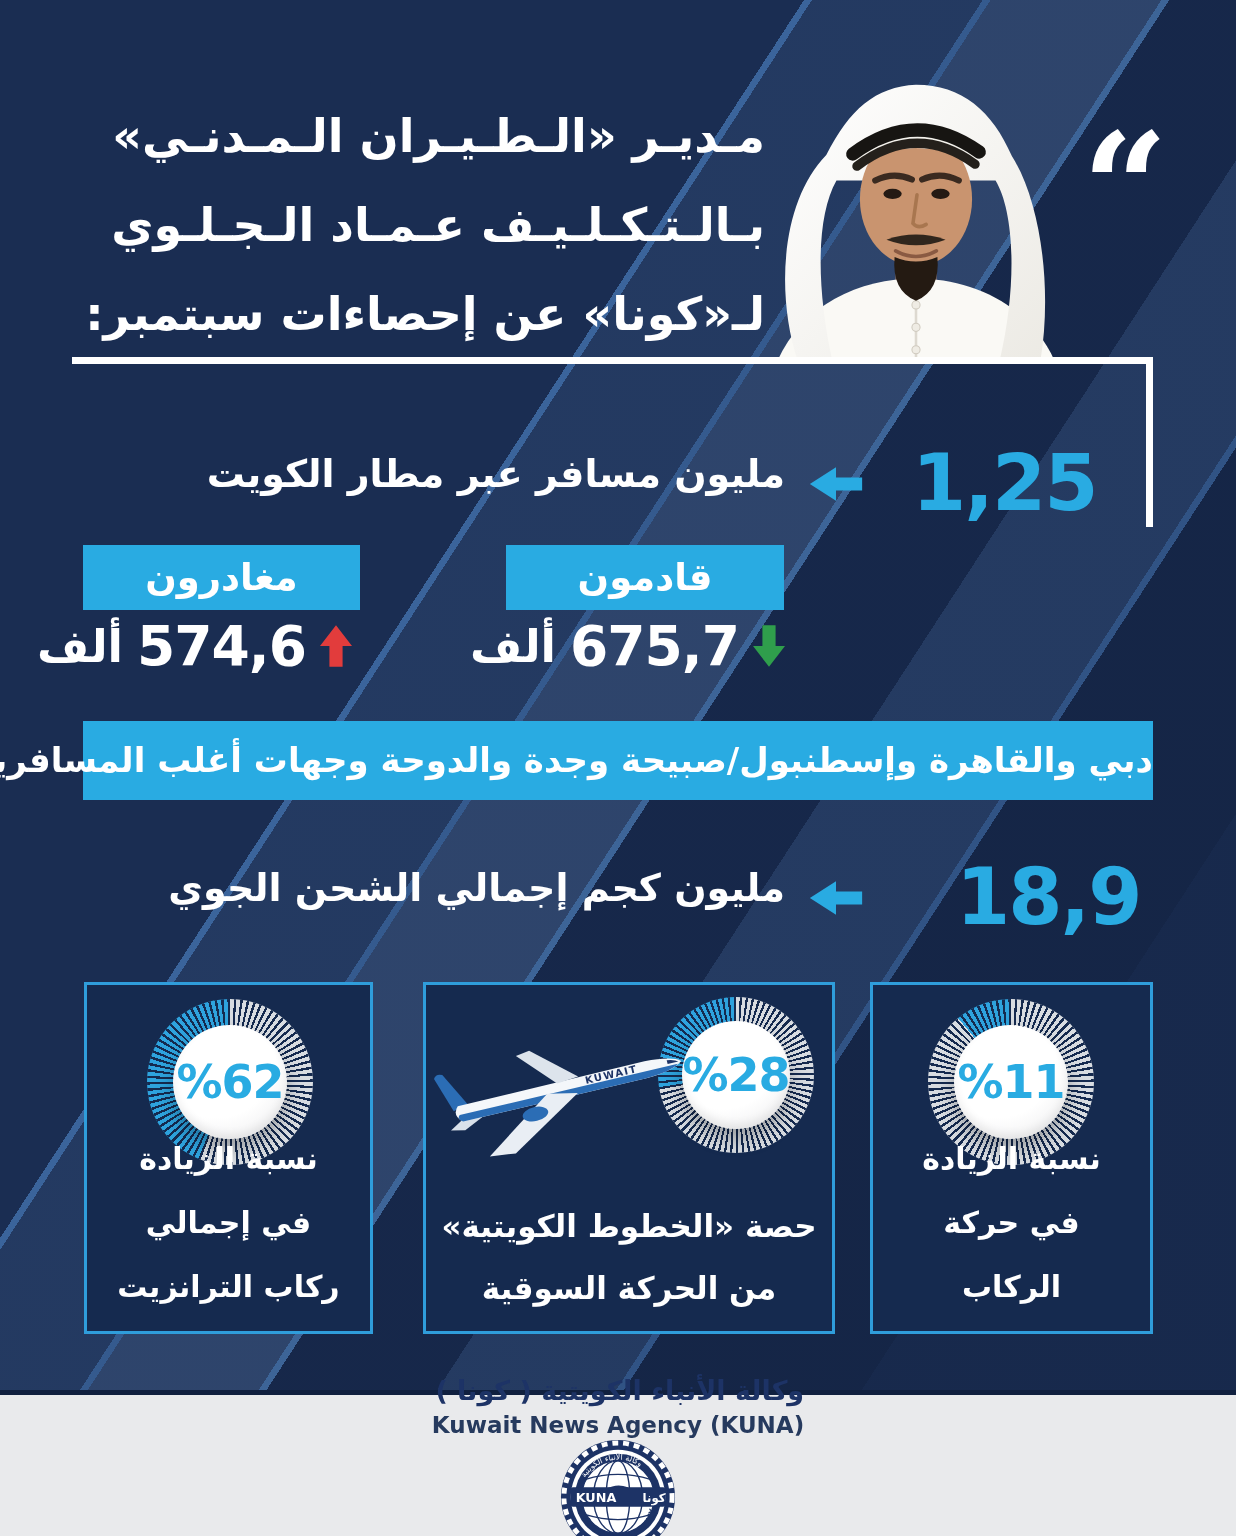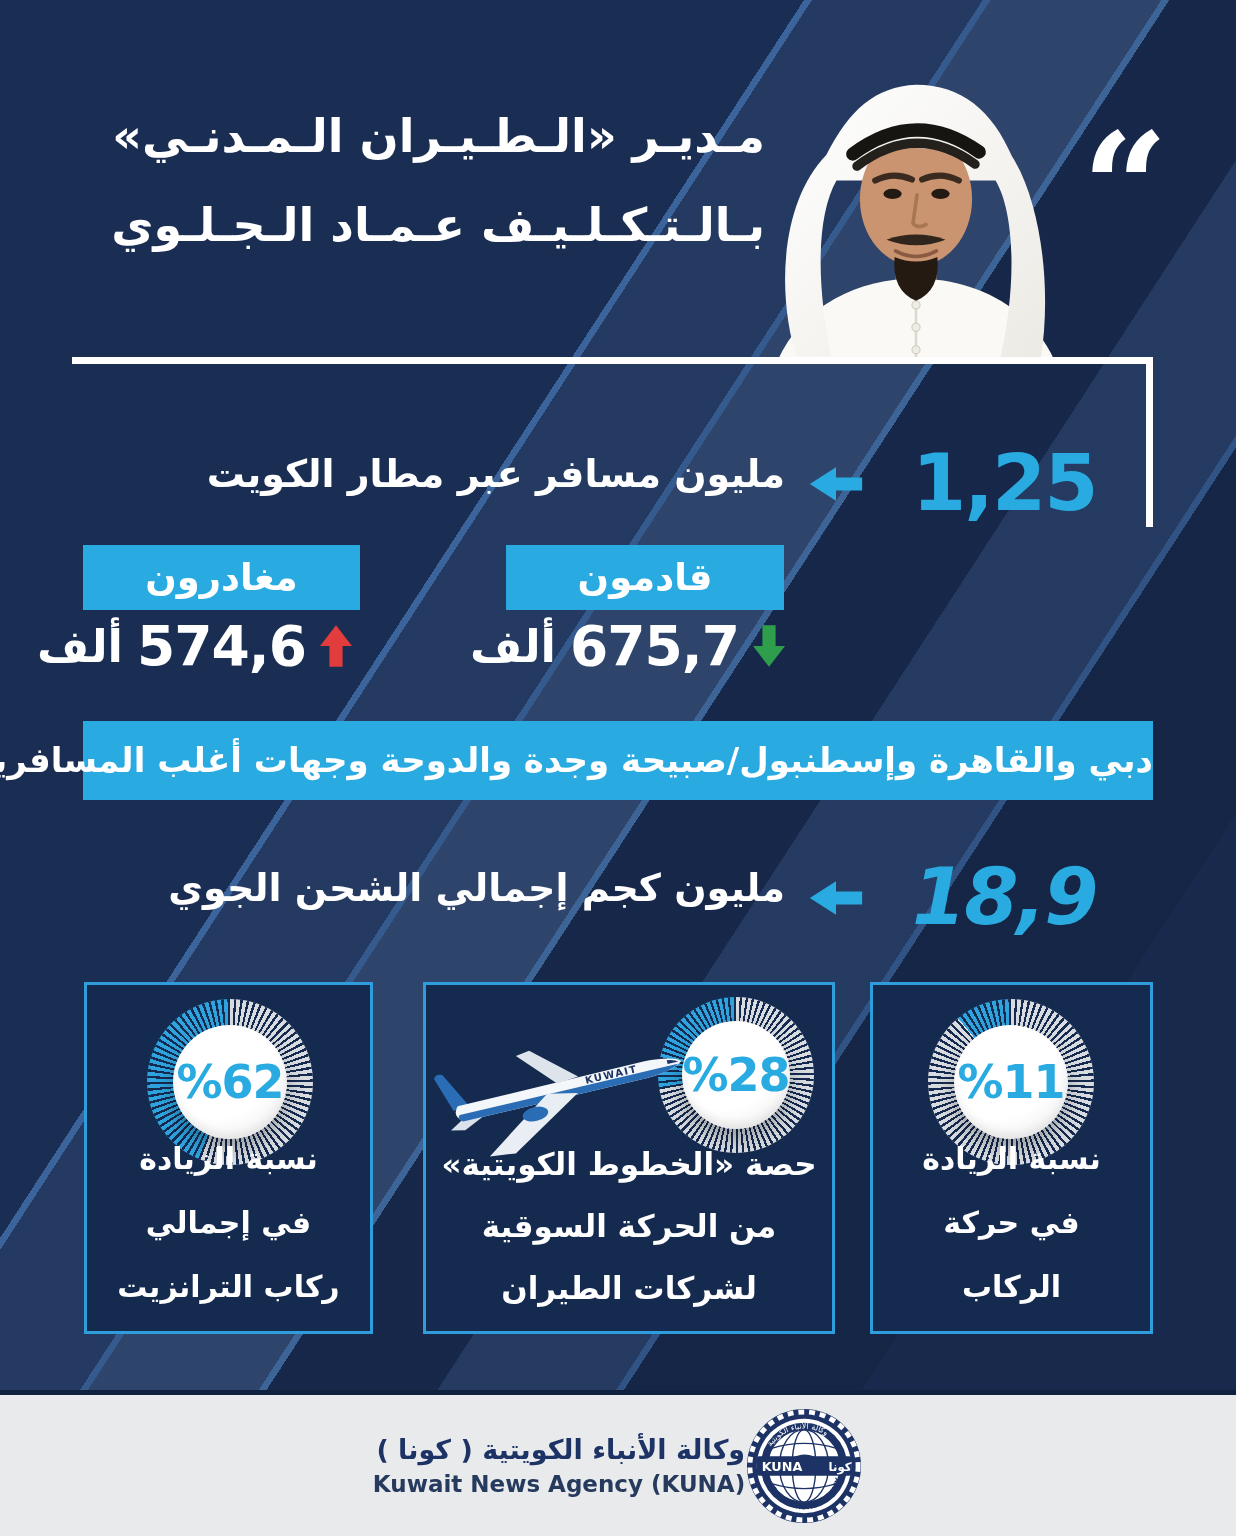--- a/index.html
+++ b/index.html
@@ -36,21 +36,21 @@
     font-size:46px;line-height:89px;white-space:nowrap;
   }
   .rule-h{position:absolute;left:72px;top:357px;width:1081px;height:7px;background:#fff;z-index:3;}
   .rule-v{position:absolute;left:1146px;top:357px;width:7px;height:170px;background:#fff;z-index:3;}
 
   .bignum{
     position:absolute;width:165px;text-align:center;z-index:2;direction:ltr;
     color:#29abe2;font-size:78px;font-weight:bold;letter-spacing:-2px;
   }
   .num1{left:912px;top:438px;}
-  .num2{left:912px;top:852px;font-style:italic;}
+  .num2{left:956px;top:852px;}
   .arrow-left{position:absolute;z-index:2;width:56px;height:40px;}
   .al1{left:808px;top:464px;}
   .al2{left:808px;top:878px;}
   .stat-label{
     position:absolute;left:78px;width:707px;z-index:2;direction:rtl;text-align:right;
     color:#fff;font-weight:bold;font-size:38px;white-space:nowrap;
   }
   .sl1{top:452px;}
   .sl2{top:866px;}
 
@@ -107,21 +107,21 @@
     position:absolute;left:8px;right:8px;bottom:12px;z-index:2;
     direction:rtl;text-align:center;color:#fff;font-weight:bold;
   }
   .panel-left .ptext,.panel-right .ptext{font-size:30px;line-height:64px;}
   .panel-mid .ptext{font-size:31px;line-height:62px;}
   .plane{position:absolute;left:-8px;top:26px;z-index:3;}
 
   .footer{
     position:absolute;left:0;top:1390px;width:1236px;height:146px;z-index:4;
     background:#e9eaec;border-top:5px solid #10203f;box-sizing:border-box;
-    display:flex;align-items:center;justify-content:center;
+    display:flex;align-items:center;justify-content:center;flex-direction:column;
   }
   .f-text{text-align:right;direction:rtl;}
   .f-ar{color:#1d3366;font-size:27px;font-weight:bold;white-space:nowrap;}
   .f-en{color:#263a5e;font-size:23px;font-weight:bold;margin-top:6px;direction:ltr;text-align:right;}
   .kuna-logo{flex:0 0 auto;}
 </style>
 </head>
 <body>
 
 <div class="canvas">
@@ -166,20 +166,21 @@
     <path d="M130,199 Q150,210 170,199" stroke="#8a5a42" stroke-width="3.5" fill="none" stroke-linecap="round"></path>
 
     <path d="M129,205 Q150,214 171,205 Q174,238 150,248 Q126,238 129,205 Z" fill="#241a12"></path>
   </svg>
 
   <div class="quote">“</div>
 
   <div class="headline">
     <div>مـديـر «الـطـيـران الـمـدنـي»</div>
     <div>بـالـتـكـلـيـف عـمـاد الـجـلـوي</div>
+    <div>لـ«كونا» عن إحصاءات سبتمبر:</div>
   </div>
 
   <div class="rule-h"></div>
   <div class="rule-v"></div>
 
   <div class="bignum num1">1,25</div>
   <svg class="arrow-left al1" viewBox="0 0 60 40">
     <path d="M58,13 H30 V2 L2,20 L30,38 V27 H58 Z" fill="#29abe2"></path>
   </svg>
   <div class="stat-label sl1">مليون مسافر عبر مطار الكويت</div>
@@ -235,21 +236,20 @@
         <ellipse cx="112" cy="95" rx="13" ry="7" fill="#2b6db5"></ellipse>
         <text x="168" y="77" font-size="10" font-weight="bold" fill="#1d3366" letter-spacing="1.5" font-family="DejaVu Sans, sans-serif">KUWAIT</text>
       </g>
     </svg>
     <div class="gauge" style="background: conic-gradient(rgb(216, 220, 225) 0deg, rgb(216, 220, 225) 259.2deg, rgb(46, 163, 222) 259.2deg, rgb(46, 163, 222) 360deg);">
       <div class="gnum">%28</div>
     </div>
     <div class="ptext">
       <div>حصة «الخطوط الكويتية»</div>
       <div>من الحركة السوقية</div>
-      <div>لشركات الطيران</div>
     </div>
   </div>
 
   <div class="panel panel-right">
     <div class="gauge" style="background: conic-gradient(rgb(216, 220, 225) 0deg, rgb(216, 220, 225) 320.4deg, rgb(46, 163, 222) 320.4deg, rgb(46, 163, 222) 360deg);">
       <div class="gnum">%11</div>
     </div>
     <div class="ptext">
       <div>نسبة الزيادة</div>
       <div>في حركة</div>

